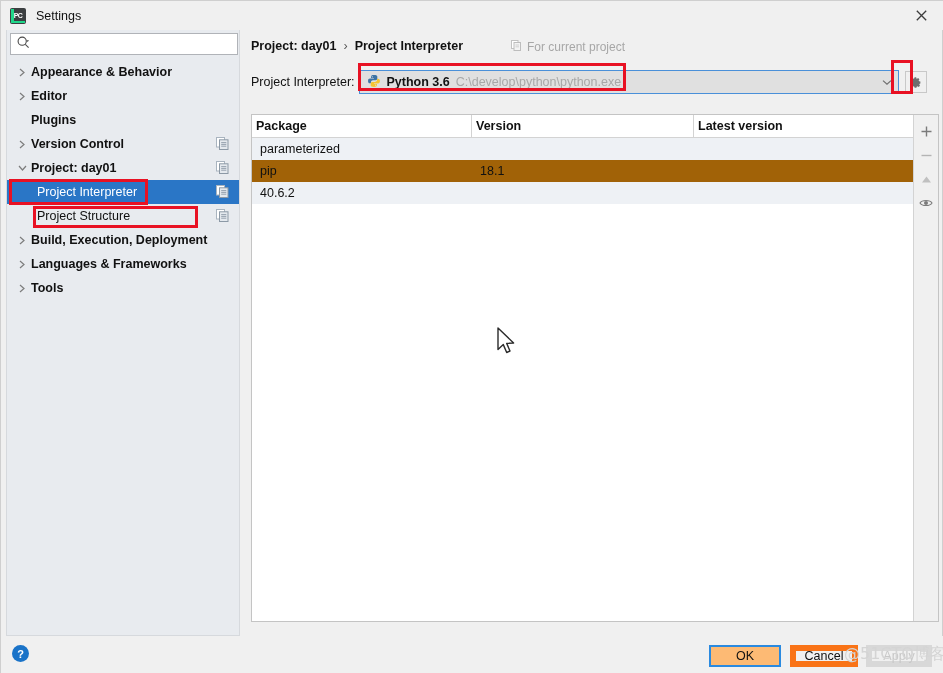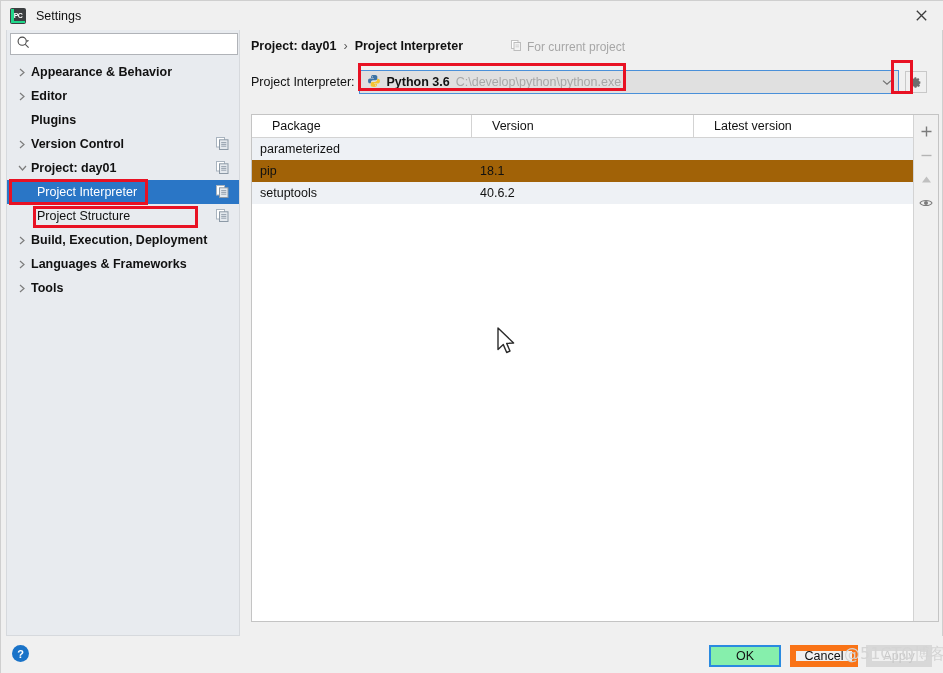--- a/index.html
+++ b/index.html
@@ -189,24 +189,25 @@
   }
   #pkg-head {
     height: 23px;
     display: flex;
     background: #ffffff;
     border-bottom: 1px solid #d3d3d3;
     flex: none;
   }
   #pkg-head .th {
     display: flex; align-items: center;
-    padding-left: 20px;
+    padding-left: 4px;
     font-size: 12.5px; color: #111;
     border-right: 1px solid #d3d3d3;
     height: 100%;
+    font-weight: bold;
   }
   #pkg-head .th:last-child { border-right: none; }
   .col-pkg { width: 220px; flex: none; }
   .col-ver { width: 222px; flex: none; }
   .col-latest { flex: 1; }
   #pkg-body { flex: 1; background: #ffffff; overflow: hidden; }
   .pkg-row { height: 22px; display: flex; align-items: center; }
   .pkg-row.odd { background: #eef1f5; }
   .pkg-row.even { background: #a16207; }
   .pkg-cell {
@@ -246,21 +247,21 @@
     height: 22px;
     display: flex; align-items: center; justify-content: center;
     font-size: 12.5px;
     background: #f0f0f0;
     border: 6px solid #f97316;
     color: #111;
   }
   #ok-btn {
     left: 708px; width: 72px;
     border: 2px solid #2a8ae0;
-    background: #86efac;
+    background: #fdba74;
   }
   #cancel-btn { left: 789px; width: 68px; }
   #apply-btn {
     left: 865px; width: 66px;
     color: #c8c8c8; border-color: #d8d8d8; background: #f0f0f0;
   }
   #watermark {
     position: absolute; left: 843px; top: 643px;
     font-size: 16px; color: #d4d4d4;
     white-space: nowrap;
@@ -448,21 +449,20 @@
             <div class="pkg-row odd">
               <div class="pkg-cell col-pkg">parameterized</div>
               <div class="pkg-cell col-latest"></div>
             </div>
             <div class="pkg-row even">
               <div class="pkg-cell col-pkg">pip</div>
               <div class="pkg-cell col-ver">18.1</div>
               <div class="pkg-cell col-latest"></div>
             </div>
             <div class="pkg-row odd">
-              <div class="pkg-cell col-pkg">setuptools</div>
               <div class="pkg-cell col-ver">40.6.2</div>
               <div class="pkg-cell col-latest"></div>
             </div>
           </div>
       </div>
 
       <div id="pkg-tools">
         <div class="tool-btn">
           <svg width="13" height="13" viewBox="0 0 13 13" aria-hidden="true">
             <path d="M6.5 1.5 V11.5 M1.5 6.5 H11.5" stroke="#7b7b7b" stroke-width="1.4"></path>

